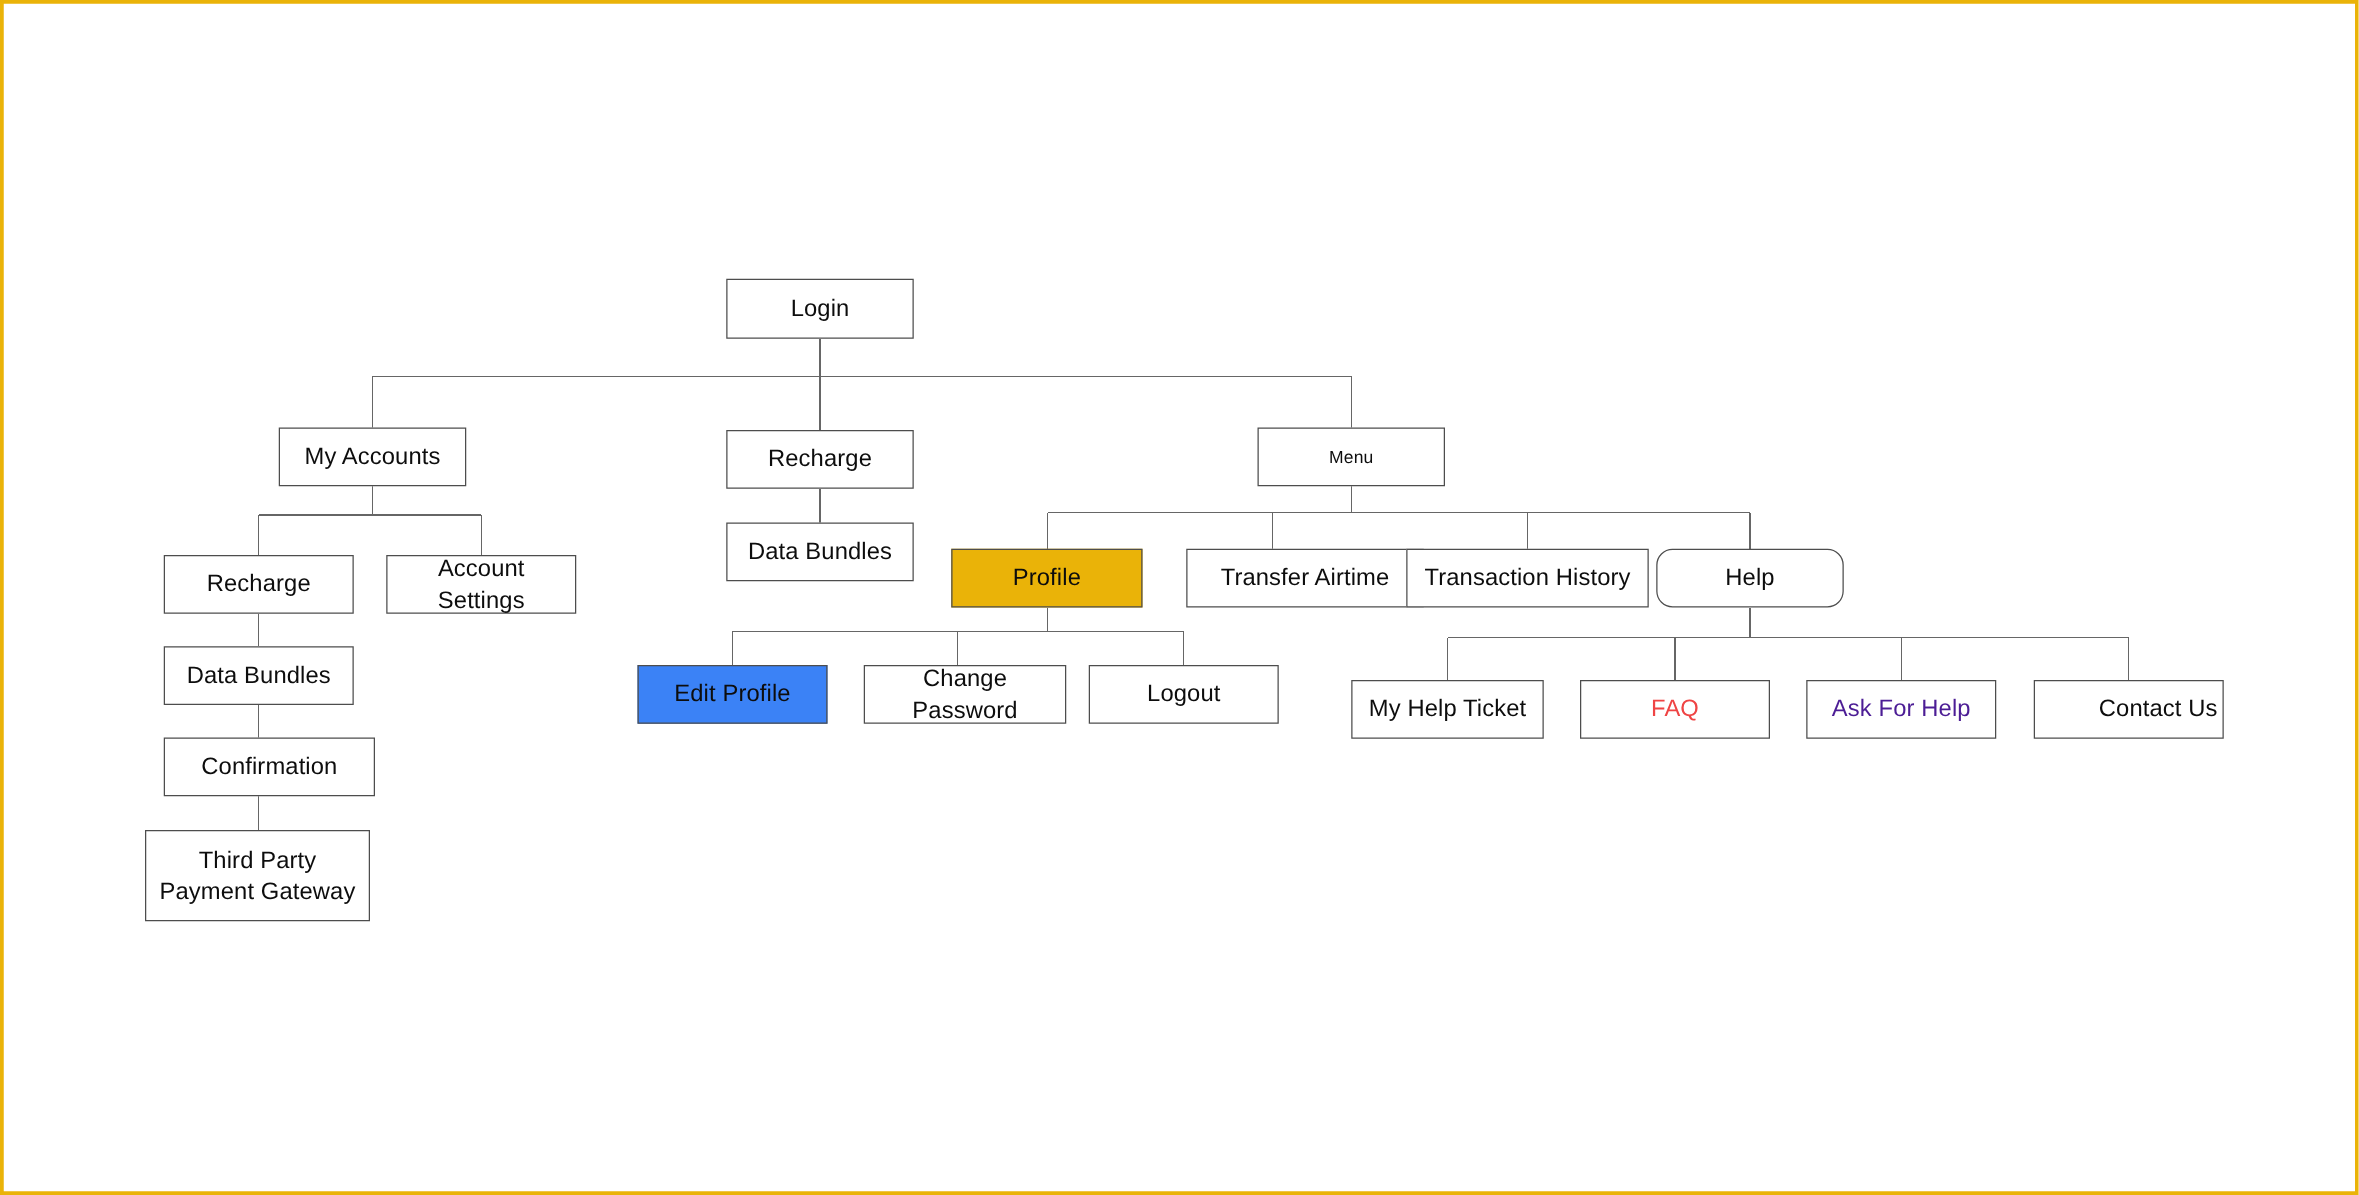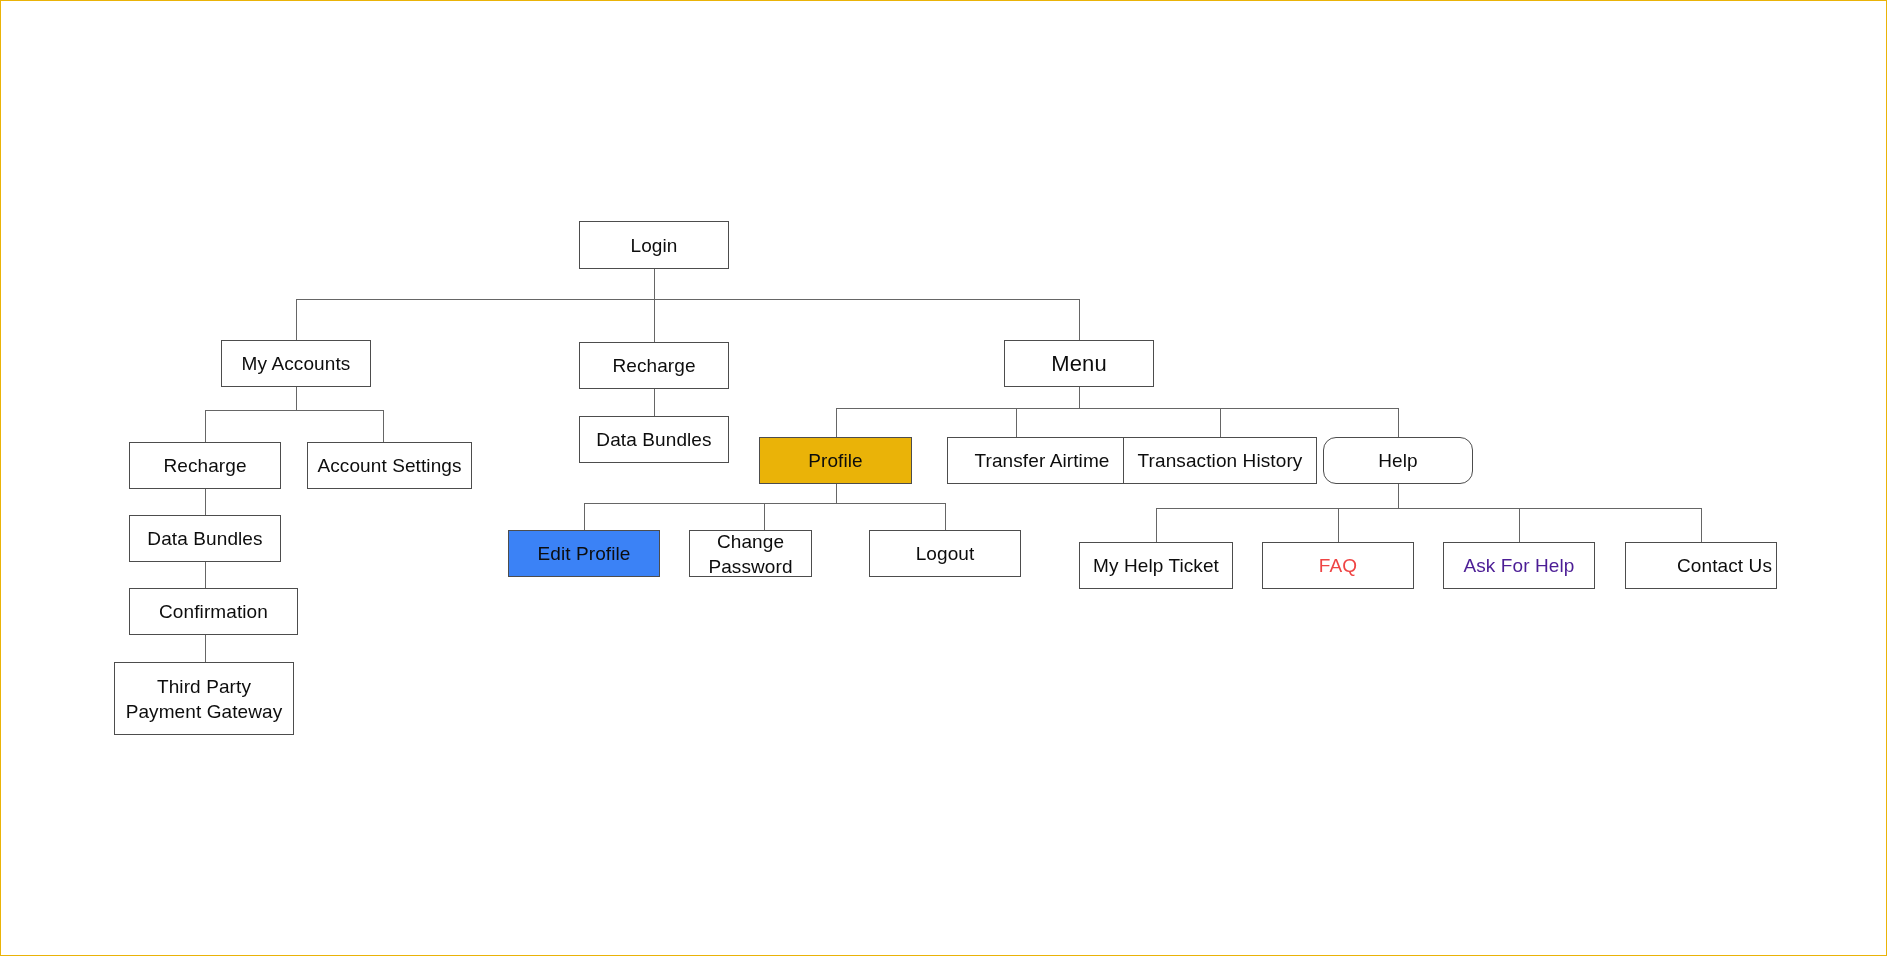--- a/index.html
+++ b/index.html
@@ -9,21 +9,21 @@
   }
   body {
     font-family: "Liberation Sans", sans-serif;
   }
   #canvas {
     position: relative;
     width: 1887px;
     height: 956px;
     background: #ffffff;
     box-sizing: border-box;
-    border: 1px solid #eab308;
+    border: 3px solid #eab308;
     overflow: hidden;
   }
   #edges {
     position: absolute;
     left: 0;
     top: 0;
     width: 1887px;
     height: 956px;
     pointer-events: none;
   }
@@ -83,31 +83,31 @@
       <line x1="1155" y1="507" x2="1700" y2="507" stroke="#666666" stroke-width="1" shape-rendering="crispEdges"></line>
       <line x1="1155" y1="507" x2="1155" y2="541" stroke="#666666" stroke-width="1" shape-rendering="crispEdges"></line>
       <line x1="1337" y1="507" x2="1337" y2="541" stroke="#666666" stroke-width="1" shape-rendering="crispEdges"></line>
       <line x1="1518" y1="507" x2="1518" y2="541" stroke="#666666" stroke-width="1" shape-rendering="crispEdges"></line>
       <line x1="1700" y1="507" x2="1700" y2="541" stroke="#666666" stroke-width="1" shape-rendering="crispEdges"></line>
     </svg>
   <div id="nodes-layer">
       <div class="node" style="left: 578px; top: 220px; width: 150px; height: 48px; background: rgb(255, 255, 255); border-color: rgb(77, 77, 77); color: rgb(13, 13, 13); font-size: 19px;"><span class="node-label">Login</span></div>
       <div class="node" style="left: 220px; top: 339px; width: 150px; height: 47px; background: rgb(255, 255, 255); border-color: rgb(77, 77, 77); color: rgb(13, 13, 13); font-size: 19px;"><span class="node-label">My Accounts</span></div>
       <div class="node" style="left: 578px; top: 341px; width: 150px; height: 47px; background: rgb(255, 255, 255); border-color: rgb(77, 77, 77); color: rgb(13, 13, 13); font-size: 19px;"><span class="node-label">Recharge</span></div>
-      <div class="node" style="left: 1003px; top: 339px; width: 150px; height: 47px; background: rgb(255, 255, 255); border-color: rgb(77, 77, 77); color: rgb(13, 13, 13); font-size: 22px;"><span class="node-label">Menu</span></div>
+      <div class="node" style="left: 1003px; top: 339px; width: 150px; height: 47px; background: rgb(255, 255, 255); border-color: rgb(77, 77, 77); color: rgb(13, 13, 13); font-size: 14px;"><span class="node-label">Menu</span></div>
       <div class="node" style="left: 128px; top: 441px; width: 152px; height: 47px; background: rgb(255, 255, 255); border-color: rgb(77, 77, 77); color: rgb(13, 13, 13); font-size: 19px;"><span class="node-label">Recharge</span></div>
-      <div class="node" style="left: 306px; top: 441px; width: 165px; height: 47px; background: rgb(255, 255, 255); border-color: rgb(77, 77, 77); color: rgb(13, 13, 13); font-size: 19px;"><span class="node-label">Account Settings</span></div>
+      <div class="node" style="left: 306px; top: 441px; width: 152px; height: 47px; background: rgb(255, 255, 255); border-color: rgb(77, 77, 77); color: rgb(13, 13, 13); font-size: 19px;"><span class="node-label">Account Settings</span></div>
       <div class="node" style="left: 578px; top: 415px; width: 150px; height: 47px; background: rgb(255, 255, 255); border-color: rgb(77, 77, 77); color: rgb(13, 13, 13); font-size: 19px;"><span class="node-label">Data Bundles</span></div>
       <div class="node" style="left: 758px; top: 436px; width: 153px; height: 47px; background: #eab308; border-color: rgb(77, 77, 77); color: rgb(13, 13, 13); font-size: 19px;"><span class="node-label">Profile</span></div>
       <div class="node" style="left: 920px; top: 436px; width: 190px; height: 47px; background: rgb(255, 255, 255); border-color: rgb(77, 77, 77); color: rgb(13, 13, 13); font-size: 19px; margin-left: 26px;"><span class="node-label">Transfer Airtime</span></div>
       <div class="node" style="left: 1122px; top: 436px; width: 194px; height: 47px; background: rgb(255, 255, 255); border-color: rgb(77, 77, 77); color: rgb(13, 13, 13); font-size: 19px;"><span class="node-label">Transaction History</span></div>
       <div class="node" style="left: 1322px; top: 436px; width: 150px; height: 47px; background: rgb(255, 255, 255); border-color: rgb(77, 77, 77); color: rgb(13, 13, 13); font-size: 19px; border-radius: 13px;"><span class="node-label">Help</span></div>
       <div class="node" style="left: 128px; top: 514px; width: 152px; height: 47px; background: rgb(255, 255, 255); border-color: rgb(77, 77, 77); color: rgb(13, 13, 13); font-size: 19px;"><span class="node-label">Data Bundles</span></div>
       <div class="node" style="left: 507px; top: 529px; width: 152px; height: 47px; background: #3b82f6; border-color: rgb(77, 77, 77); color: rgb(13, 13, 13); font-size: 19px; text-align: right;"><span class="node-label">Edit Profile</span></div>
-      <div class="node" style="left: 688px; top: 529px; width: 123px; height: 47px; background: rgb(255, 255, 255); border-color: rgb(77, 77, 77); color: rgb(13, 13, 13); font-size: 19px;"><span class="node-label">Change Password</span></div>
+      <div class="node" style="left: 688px; top: 529px; width: 162px; height: 47px; background: rgb(255, 255, 255); border-color: rgb(77, 77, 77); color: rgb(13, 13, 13); font-size: 19px;"><span class="node-label">Change Password</span></div>
       <div class="node" style="left: 868px; top: 529px; width: 152px; height: 47px; background: rgb(255, 255, 255); border-color: rgb(77, 77, 77); color: rgb(13, 13, 13); font-size: 19px;"><span class="node-label">Logout</span></div>
       <div class="node" style="left: 1078px; top: 541px; width: 154px; height: 47px; background: rgb(255, 255, 255); border-color: rgb(77, 77, 77); color: rgb(13, 13, 13); font-size: 19px;"><span class="node-label">My Help Ticket</span></div>
       <div class="node" style="left: 1261px; top: 541px; width: 152px; height: 47px; background: rgb(255, 255, 255); border-color: rgb(77, 77, 77); color: #ef4444; font-size: 19px;"><span class="node-label">FAQ</span></div>
       <div class="node" style="left: 1442px; top: 541px; width: 152px; height: 47px; background: rgb(255, 255, 255); border-color: rgb(77, 77, 77); color: #4c1d95; font-size: 19px;"><span class="node-label">Ask For Help</span></div>
       <div class="node" style="left: 1624px; top: 541px; width: 152px; height: 47px; background: rgb(255, 255, 255); border-color: rgb(77, 77, 77); color: rgb(13, 13, 13); font-size: 19px; justify-content: flex-end;"><span class="node-label">Contact Us</span></div>
       <div class="node" style="left: 128px; top: 587px; width: 169px; height: 47px; background: rgb(255, 255, 255); border-color: rgb(77, 77, 77); color: rgb(13, 13, 13); font-size: 19px;"><span class="node-label">Confirmation</span></div>
       <div class="node" style="left: 113px; top: 661px; width: 180px; height: 73px; background: rgb(255, 255, 255); border-color: rgb(77, 77, 77); color: rgb(13, 13, 13); font-size: 19px;"><span class="node-label">Third Party
 Payment Gateway</span></div>
     </div>
 </div>

